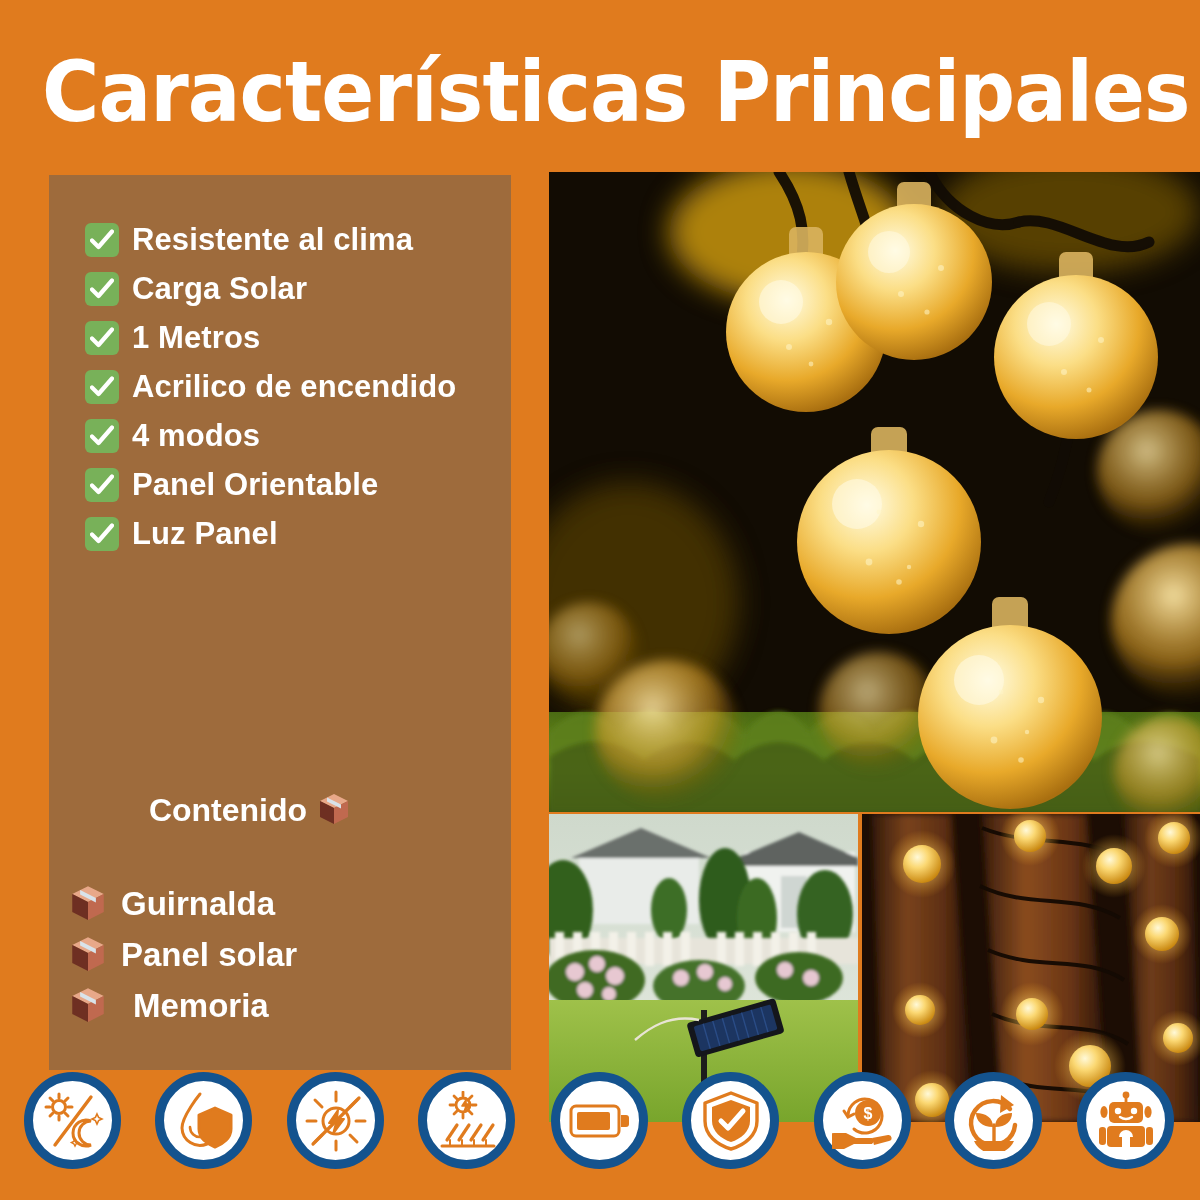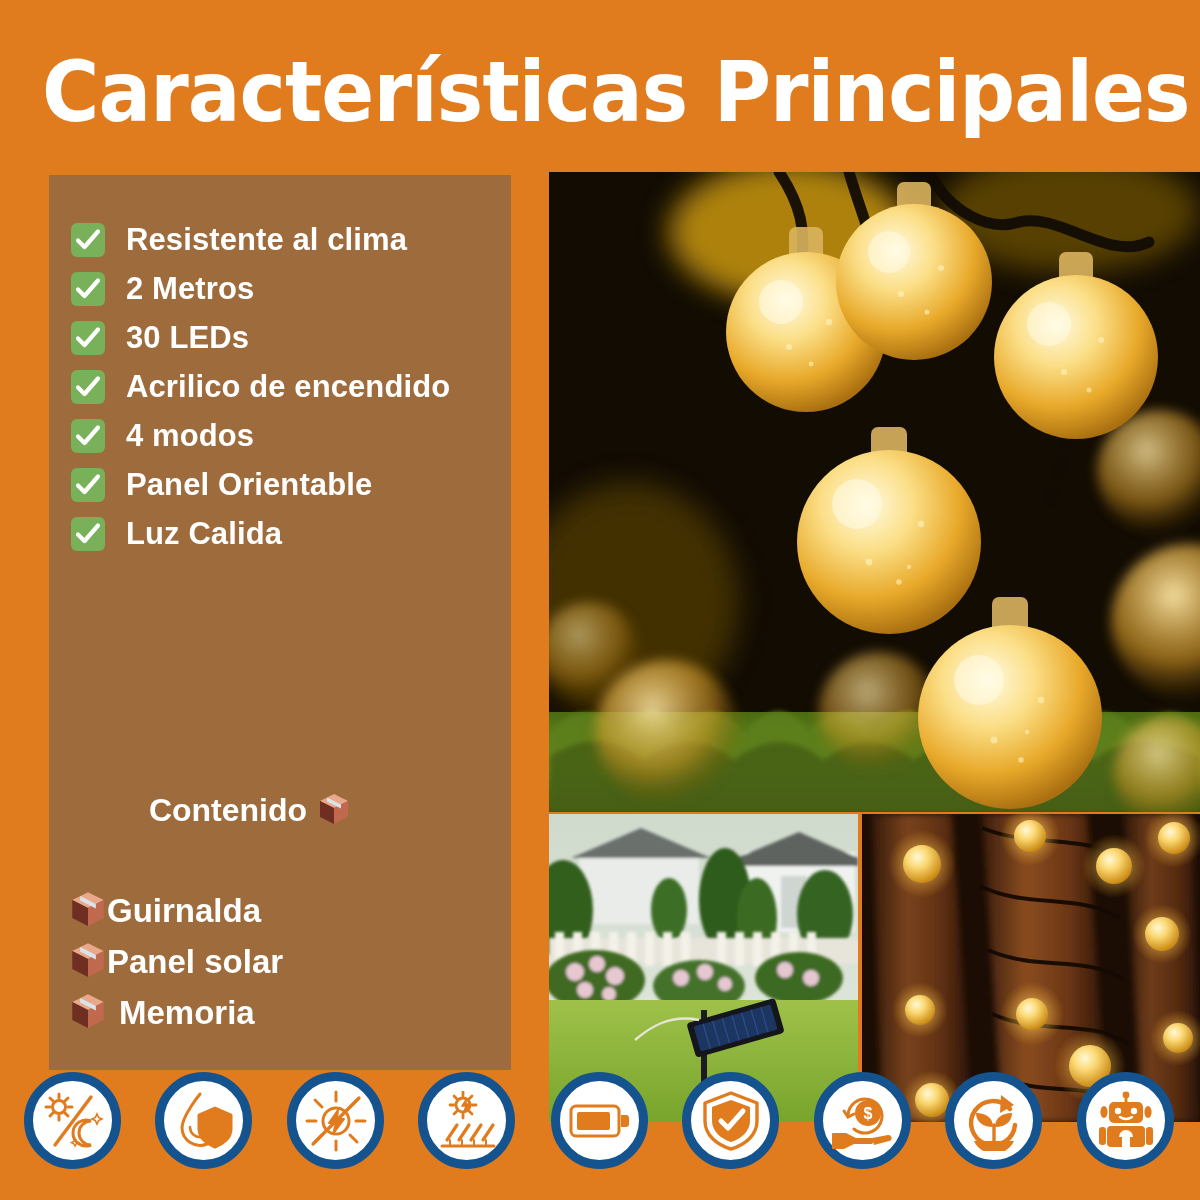--- a/index.html
+++ b/index.html
@@ -37,21 +37,22 @@
   #feature-list {
     position:absolute;
     left:22px; top:40px;
     width:440px;
     list-style:none;
   }
   .feature-item {
     display:flex;
     align-items:center;
     height:49px;
-    gap:21px;
+    gap:13px;
+    margin-left:14px;
   }
   .check-box {
     flex:0 0 auto;
     width:34px; height:34px;
     border-radius:6px;
     background:#78B159;
     position:relative;
   }
   .check-box svg { position:absolute; left:5px; top:6px; }
   .feature-label {
@@ -80,23 +81,22 @@
 
   
   #contenido-list {
     position:absolute;
     left:22px; top:710px;
     width:420px;
     list-style:none;
   }
   .contenido-item {
     display:flex;
-    align-items:center;
     height:51px;
-    gap:2px;
+    gap:16px;
   }
   .contenido-label {
     color:#FFFFFF;
     font-size:33px;
     font-weight:bold;
     white-space:nowrap;
   }
   .contenido-item.indent .contenido-label { margin-left:12px; }
 
   
@@ -163,29 +163,29 @@
           </svg>
       </span>
       <span class="feature-label">Resistente al clima</span>
     </li>
     <li class="feature-item">
       <span class="check-box">
         <svg width="24" height="22" viewBox="0 0 24 22">
             <path d="M2 11.5 L8.5 18 L22 2.5" stroke="#FFFFFF" stroke-width="4.2" fill="none" stroke-linecap="round" stroke-linejoin="round"></path>
           </svg>
       </span>
-      <span class="feature-label">2 Metros</span>
+      <span class="feature-label">Carga Solar</span>
     </li>
     <li class="feature-item">
       <span class="check-box">
         <svg width="24" height="22" viewBox="0 0 24 22">
             <path d="M2 11.5 L8.5 18 L22 2.5" stroke="#FFFFFF" stroke-width="4.2" fill="none" stroke-linecap="round" stroke-linejoin="round"></path>
           </svg>
       </span>
-      <span class="feature-label">30 LEDs</span>
+      <span class="feature-label">1 Metros</span>
     </li>
     <li class="feature-item">
       <span class="check-box">
         <svg width="24" height="22" viewBox="0 0 24 22">
             <path d="M2 11.5 L8.5 18 L22 2.5" stroke="#FFFFFF" stroke-width="4.2" fill="none" stroke-linecap="round" stroke-linejoin="round"></path>
           </svg>
       </span>
       <span class="feature-label">Acrilico de encendido</span>
     </li>
     <li class="feature-item">
@@ -203,21 +203,21 @@
           </svg>
       </span>
       <span class="feature-label">Panel Orientable</span>
     </li>
     <li class="feature-item">
       <span class="check-box">
         <svg width="24" height="22" viewBox="0 0 24 22">
             <path d="M2 11.5 L8.5 18 L22 2.5" stroke="#FFFFFF" stroke-width="4.2" fill="none" stroke-linecap="round" stroke-linejoin="round"></path>
           </svg>
       </span>
-      <span class="feature-label">Luz Calida</span>
+      <span class="feature-label">Luz Panel</span>
     </li>
   </ul>
 
   <div id="contenido-heading">
     <span class="heading-text">Contenido</span>
     <span class="box-emoji">
       <svg width="30" height="32" viewBox="0 0 30 32">
         <path d="M15 1 L29 8 L15 15 L1 8 Z" fill="#E8A889"></path>
         <path d="M1 8 L15 15 L15 31 L1 24 Z" fill="#6E2F22"></path>
         <path d="M29 8 L15 15 L15 31 L29 24 Z" fill="#C0694F"></path>

